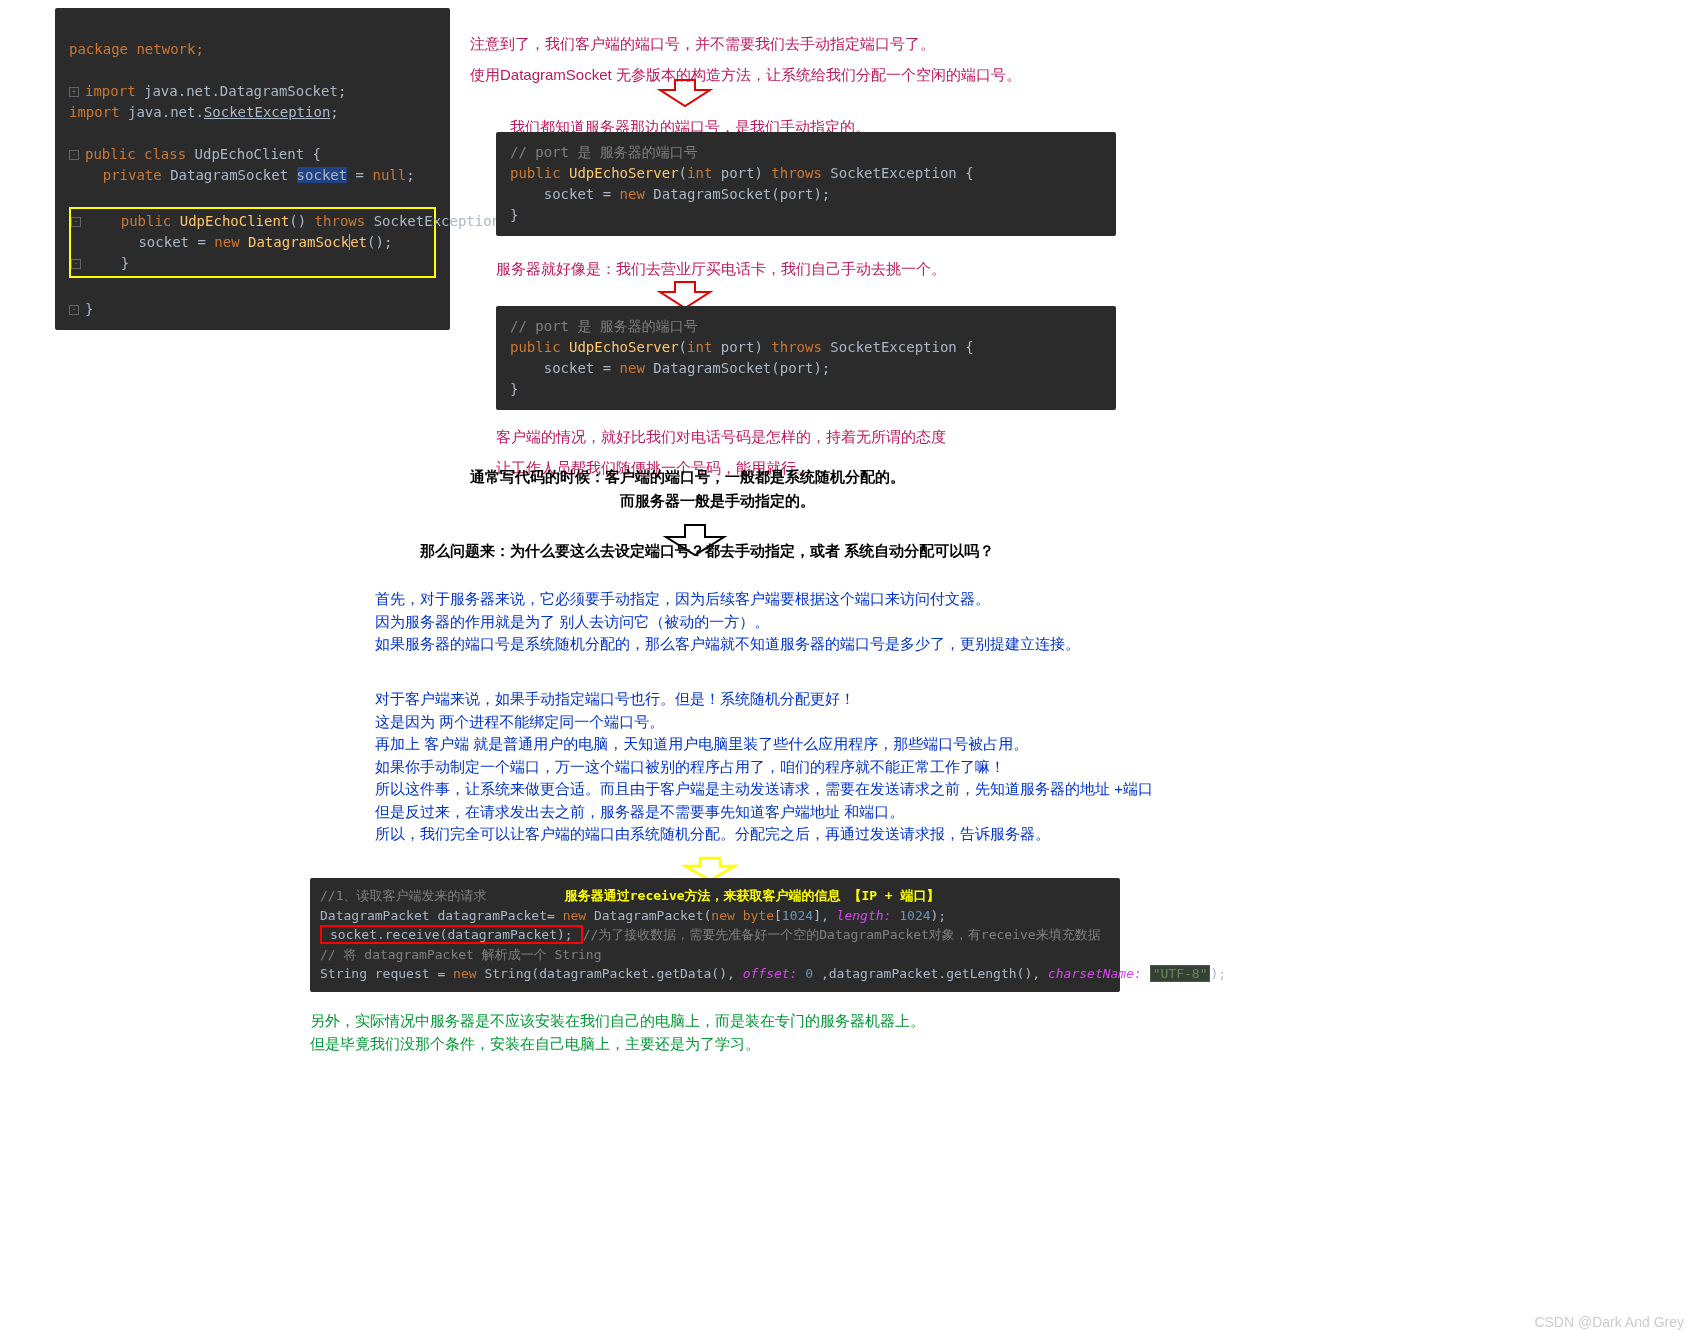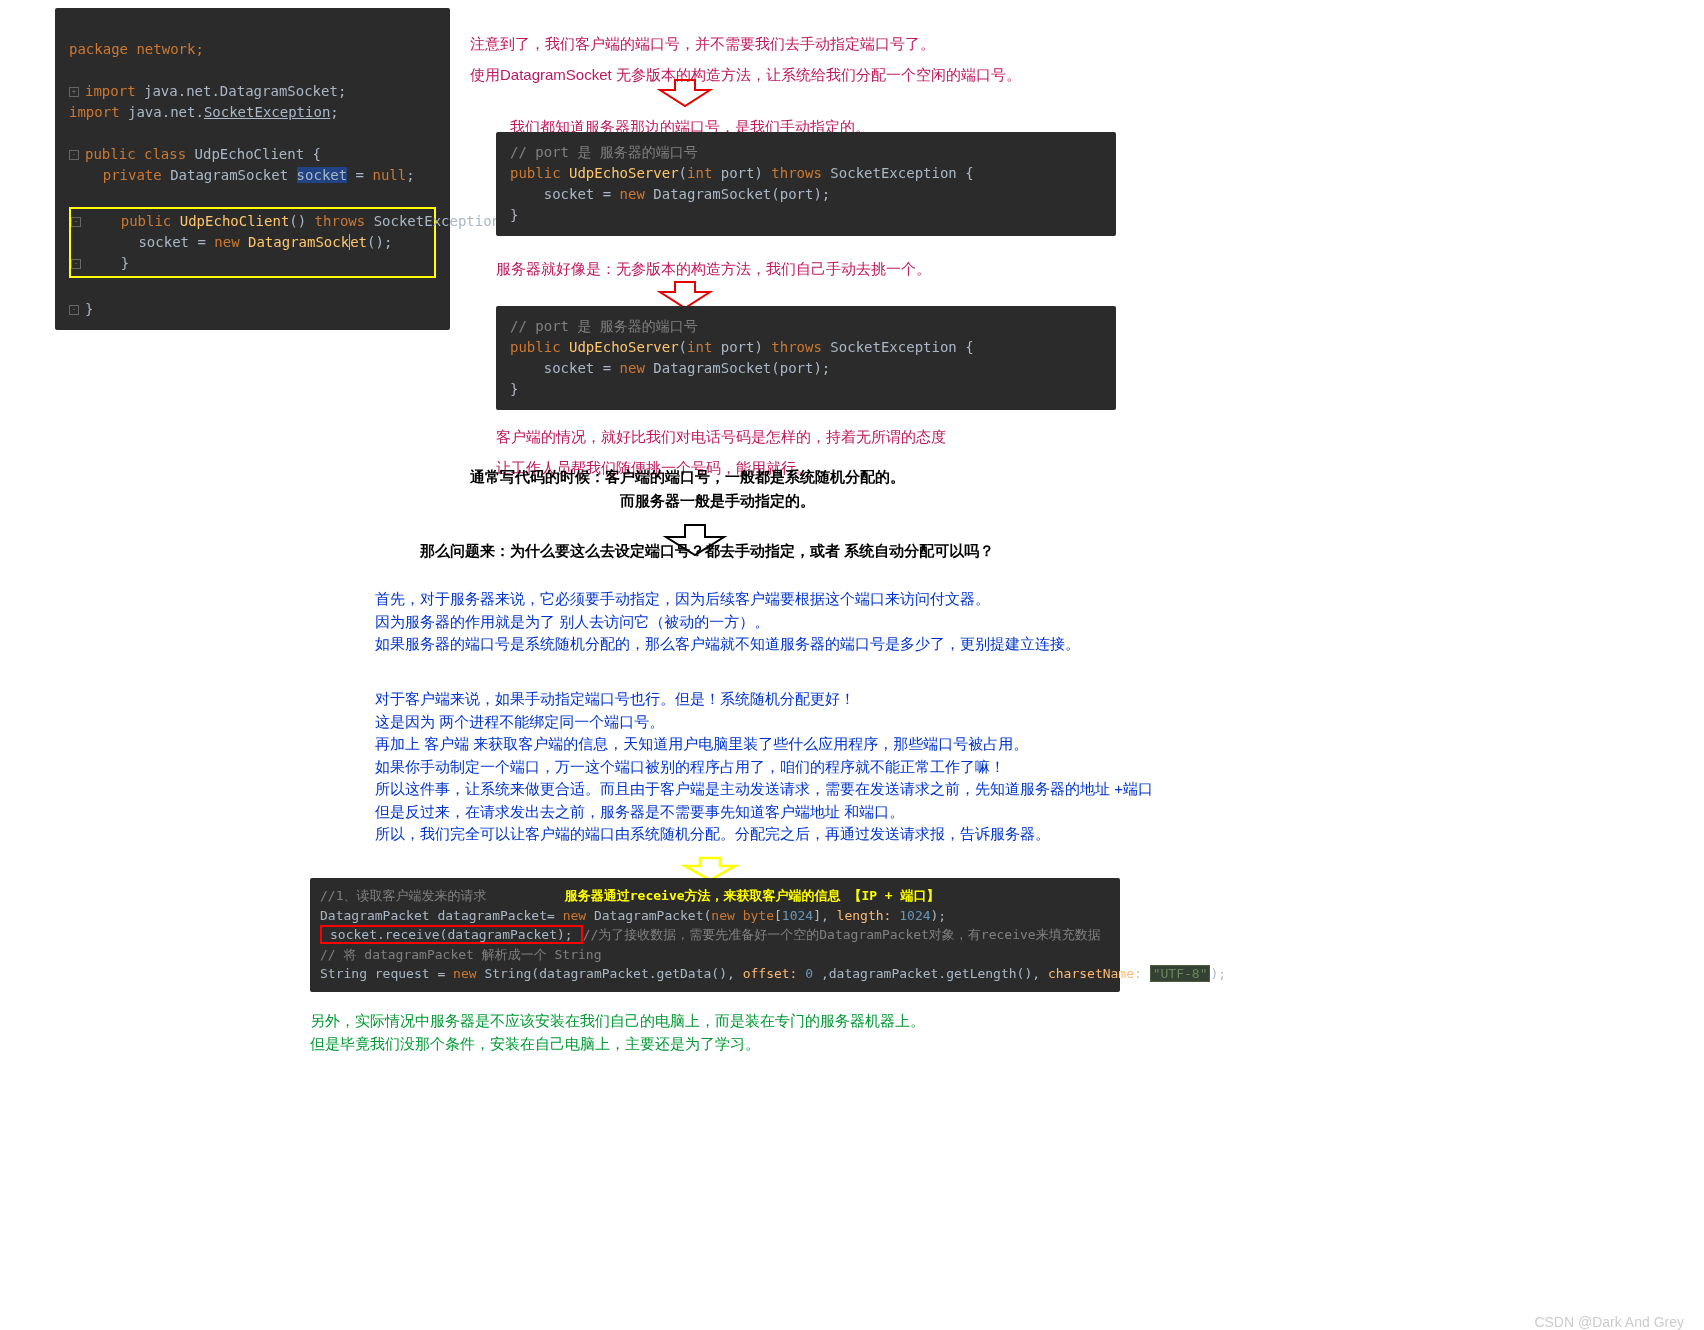--- a/index.html
+++ b/index.html
@@ -24,21 +24,21 @@
     padding: 10px 14px;
     line-height: 1.5;
     white-space: pre;
     border-radius: 2px;
   }
   .code-block .kw { color: #cc7832; }
   .code-block .method { color: #ffc66d; }
   .code-block .comment { color: #808080; }
   .code-block .num { color: #6897bb; }
   .code-block .null { color: #cc7832; }
-  .code-block .param { color: #fdba74; }
+  .code-block .param { color: #d946ef; font-style: italic; }
   .code-block .underline { text-decoration: underline; }
   .code-block .varbox { background: #214283; }
   .gutter-icon {
     display: inline-block;
     width: 10px;
     height: 10px;
     border: 1px solid #666;
     color: #666;
     font-size: 8px;
     line-height: 8px;
@@ -111,21 +111,21 @@
       </svg>
   </div>
 
   <div class="pos text-line red-text" style="left:510px; top:108px;">我们都知道服务器那边的端口号，是我们手动指定的。</div>
 
   <div class="pos code-block" style="left:496px; top:132px; width:620px;"><span class="comment">// port 是 服务器的端口号</span>
 <span class="kw">public </span><span class="method">UdpEchoServer</span><span>(</span><span class="kw">int </span><span>port) </span><span class="kw">throws </span><span>SocketException {</span>
 <span>    socket = </span><span class="kw">new </span><span>DatagramSocket(port);</span>
 <span>}</span></div>
 
-  <div class="pos text-line red-text" style="left:496px; top:250px;">服务器就好像是：无参版本的构造方法，我们自己手动去挑一个。</div>
+  <div class="pos text-line red-text" style="left:496px; top:250px;">服务器就好像是：我们去营业厅买电话卡，我们自己手动去挑一个。</div>
 
   <div class="pos arrow-down" style="left:655px; top:274px;">
     <svg width="60" height="30">
         <path d="M20 2 L20 12 L5 12 L30 28 L55 12 L40 12 L40 2 Z" fill="none" stroke="#e60000" stroke-width="2"></path>
       </svg>
   </div>
 
   <div class="pos code-block" style="left:496px; top:306px; width:620px;"><span class="comment">// port 是 服务器的端口号</span>
 <span class="kw">public </span><span class="method">UdpEchoServer</span><span>(</span><span class="kw">int </span><span>port) </span><span class="kw">throws </span><span>SocketException {</span>
 <span>    socket = </span><span class="kw">new </span><span>DatagramSocket(port);</span>
@@ -150,21 +150,21 @@
 
   <div class="pos" style="left:335px; top:588px;">
     <div class="text-line blue-text">首先，对于服务器来说，它必须要手动指定，因为后续客户端要根据这个端口来访问付文器。</div>
     <div class="text-line blue-text">因为服务器的作用就是为了 别人去访问它（被动的一方）。</div>
     <div class="text-line blue-text">如果服务器的端口号是系统随机分配的，那么客户端就不知道服务器的端口号是多少了，更别提建立连接。</div>
   </div>
 
   <div class="pos" style="left:335px; top:688px;">
     <div class="text-line blue-text">对于客户端来说，如果手动指定端口号也行。但是！系统随机分配更好！</div>
     <div class="text-line blue-text">这是因为 两个进程不能绑定同一个端口号。</div>
-    <div class="text-line blue-text">再加上 客户端 来获取客户端的信息，天知道用户电脑里装了些什么应用程序，那些端口号被占用。</div>
+    <div class="text-line blue-text">再加上 客户端 就是普通用户的电脑，天知道用户电脑里装了些什么应用程序，那些端口号被占用。</div>
     <div class="text-line blue-text">如果你手动制定一个端口，万一这个端口被别的程序占用了，咱们的程序就不能正常工作了嘛！</div>
     <div class="text-line blue-text">所以这件事，让系统来做更合适。而且由于客户端是主动发送请求，需要在发送请求之前，先知道服务器的地址 +端口</div>
     <div class="text-line blue-text">但是反过来，在请求发出去之前，服务器是不需要事先知道客户端地址 和端口。</div>
     <div class="text-line blue-text">所以，我们完全可以让客户端的端口由系统随机分配。分配完之后，再通过发送请求报，告诉服务器。</div>
   </div>
 
   <div class="pos arrow-down" style="left:680px; top:850px;">
     <svg width="60" height="26">
         <path d="M20 2 L20 10 L5 10 L30 24 L55 10 L40 10 L40 2 Z" fill="none" stroke="#ffff00" stroke-width="2.5"></path>
       </svg>

